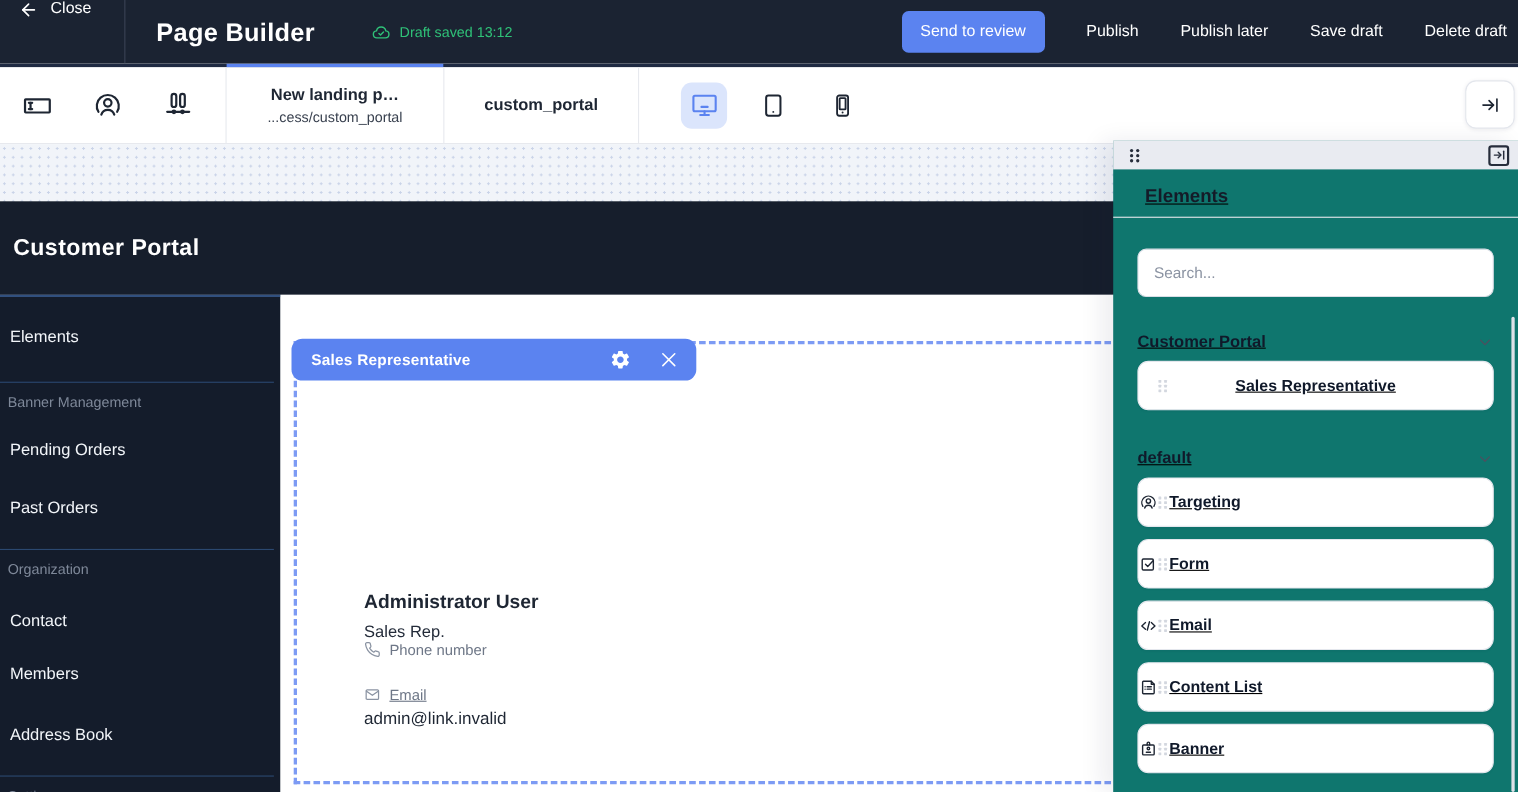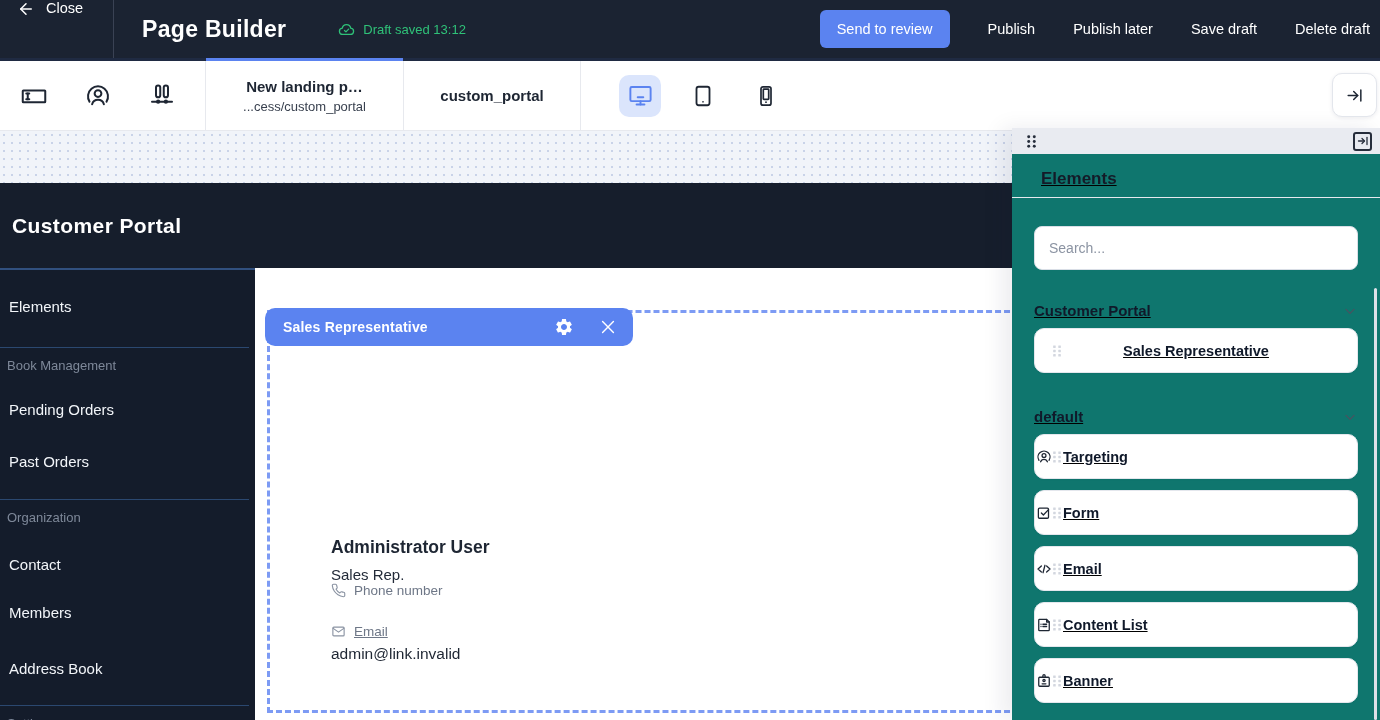--- a/index.html
+++ b/index.html
@@ -230,21 +230,21 @@
   </div>
 
   <div class="canvas">
     <div class="page-header">
       <div class="page-title">Customer Portal</div>
     </div>
 
     <div class="page-sidebar">
       <div class="nav-item" style="top:28px">Elements</div>
       <div class="nav-div" style="top:77px"></div>
-      <div class="nav-label" style="top:88px">Book Management</div>
+      <div class="nav-label" style="top:88px">Banner Management</div>
       <div class="nav-item" style="top:131px">Pending Orders</div>
       <div class="nav-item" style="top:183px">Past Orders</div>
       <div class="nav-div" style="top:229px"></div>
       <div class="nav-label" style="top:240px">Organization</div>
       <div class="nav-item" style="top:286px">Contact</div>
       <div class="nav-item" style="top:334px">Members</div>
       <div class="nav-item" style="top:390px">Address Book</div>
       <div class="nav-div" style="top:435px"></div>
       <div class="nav-label" style="top:446px">Settings</div>
     </div>

